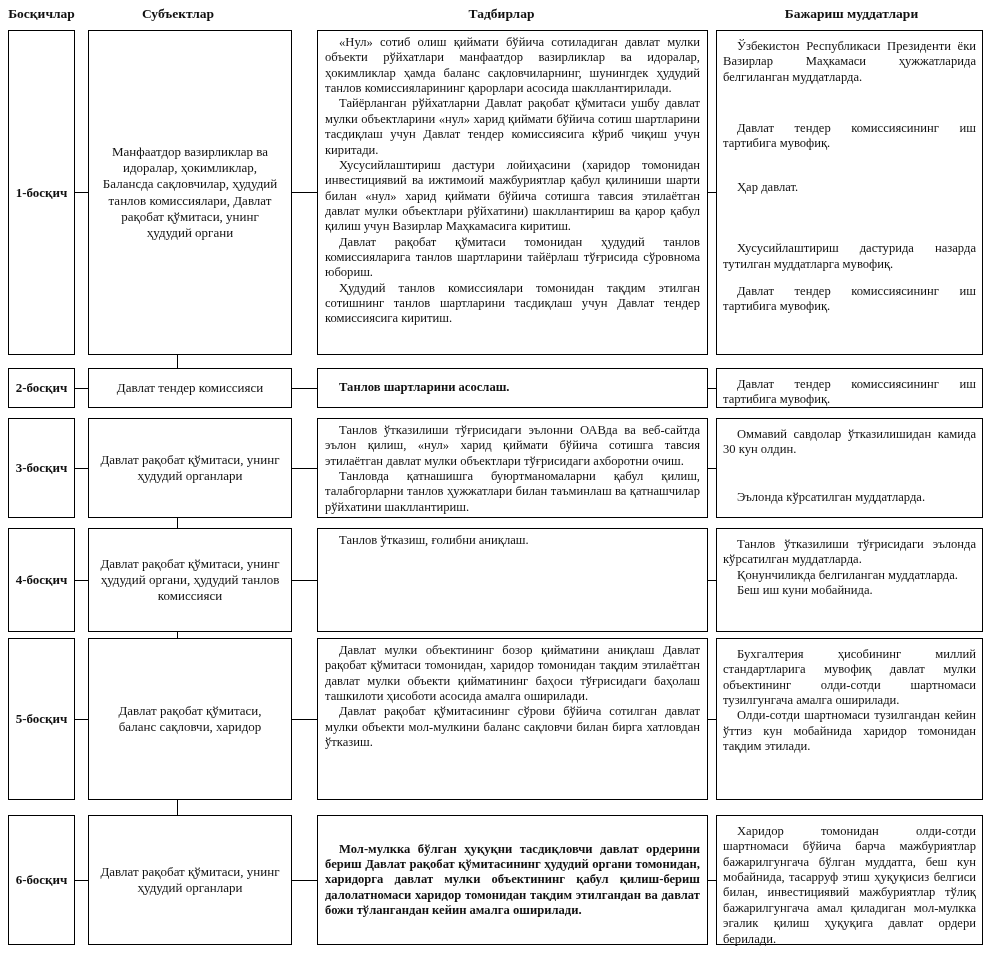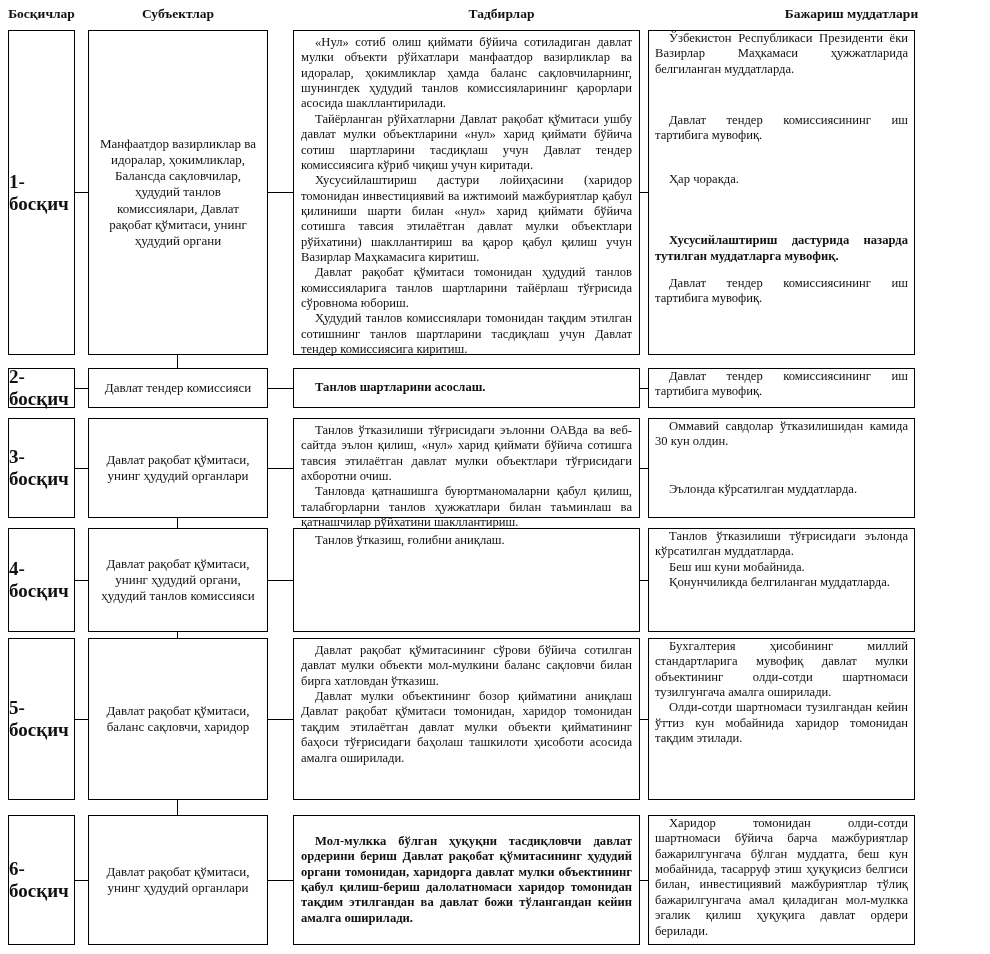--- a/index.html
+++ b/index.html
@@ -13,36 +13,36 @@
 
   
   .hdr-row { display:flex; margin-bottom:8px;align-items:flex-end; }
   .hdr-cell { font-weight:bold; font-size:13.5px; text-align:center; white-space:nowrap; overflow:visible; }
   .hw1 { width:67px; } .hw2 { width:180px; } .hw3 { width:417px; } .hw4 { width:267px; }
 
   
   .row { display:flex; align-items:stretch; }
   .cell { border:1px solid #000; background:#fff; }
   .c1 { width:67px; display:flex; align-items:center; justify-content:center;
-        font-weight:bold; font-size:19px; text-align:left; }
-  .c2 { width:180px; display:flex; align-items:center; justify-content:center;
+        font-weight:bold; font-size:13px; text-align:right; }
+  .c2 { width:204px; display:flex; align-items:center; justify-content:center;
         text-align:center; padding:4px 10px; font-size:13px; line-height:1.24; }
-  .c3 { width:347px; padding:4px 7px; font-size:12.6px; }
-  .c4 { width:267px; padding:0 6px; font-size:12.6px; }
+  .c3 { width:391px; padding:4px 7px; font-size:12.6px; }
+  .c4 { width:267px; padding:8px 6px; font-size:12.6px; }
   .v-center { display:flex; flex-direction:column; justify-content:center;font-weight:bold; }
 
   
   .hgap { align-self:center; border-top:1px solid #000; height:0; }
   .g1 { width:13px; } .g2 { width:25px; } .g3 { width:8px; }
   .vgap { position:relative; width:100%; }
   .vline { position:absolute; left:169px; top:0; bottom:0; width:1px; background:#000; }
 
   p.para { text-align:justify; text-indent:14px; line-height:1.22; }
   .mb36 { margin-bottom:36px; } .mb28 { margin-bottom:28px; }
-  .mb46 { margin-bottom:46px; } .mb12 { margin-bottom:12px;font-weight:bold; }
+  .mb46 { margin-bottom:46px; } .mb12 { margin-bottom:12px; }
   .mb32 { margin-bottom:32px; }
 </style>
 </head>
 <body>
 
 <div class="sheet">
 
   <div class="hdr-row">
     <div class="hdr-cell hw1">Босқичлар</div>
     <div class="g1"></div>
@@ -66,21 +66,21 @@
       <p class="para">«Нул» сотиб олиш қиймати бўйича сотиладиган давлат мулки объекти рўйхатлари манфаатдор вазирликлар ва идоралар, ҳокимликлар ҳамда баланс сақловчиларнинг, шунингдек ҳудудий танлов комиссияларининг қарорлари асосида шакллантирилади.</p>
       <p class="para">Тайёрланган рўйхатларни Давлат рақобат қўмитаси ушбу давлат мулки объектларини «нул» харид қиймати бўйича сотиш шартларини тасдиқлаш учун Давлат тендер комиссиясига кўриб чиқиш учун киритади.</p>
       <p class="para">Хусусийлаштириш дастури лойиҳасини (харидор томонидан инвестициявий ва ижтимоий мажбуриятлар қабул қилиниши шарти билан «нул» харид қиймати бўйича сотишга тавсия этилаётган давлат мулки объектлари рўйхатини) шакллантириш ва қарор қабул қилиш учун Вазирлар Маҳкамасига киритиш.</p>
       <p class="para">Давлат рақобат қўмитаси томонидан ҳудудий танлов комиссияларига танлов шартларини тайёрлаш тўғрисида сўровнома юбориш.</p>
       <p class="para">Ҳудудий танлов комиссиялари томонидан тақдим этилган сотишнинг танлов шартларини тасдиқлаш учун Давлат тендер комиссиясига киритиш.</p>
     </div>
     <div class="hgap g3"></div>
     <div class="cell c4">
       <p class="para mb36">Ўзбекистон Республикаси Президенти ёки Вазирлар Маҳкамаси ҳужжатларида белгиланган муддатларда.</p>
       <p class="para mb28">Давлат тендер комиссиясининг иш тартибига мувофиқ.</p>
-      <p class="para mb46">Ҳар чоракда.</p>
+      <p class="para mb46">Ҳар давлат.</p>
       <p class="para mb12">Хусусийлаштириш дастурида назарда тутилган муддатларга мувофиқ.</p>
       <p class="para">Давлат тендер комиссиясининг иш тартибига мувофиқ.</p>
     </div>
   </div>
 
   <div class="vgap" style="height:13px">
       <div class="vline"></div>
     </div>
 
   <div class="row" style="height:40px">
@@ -135,41 +135,41 @@
     <div class="cell c2">
         <span>Давлат рақобат қўмитаси, унинг ҳудудий органи, ҳудудий танлов комиссияси</span>
       </div>
     <div class="hgap g2"></div>
     <div class="cell c3">
       <p class="para">Танлов ўтказиш, ғолибни аниқлаш.</p>
     </div>
     <div class="hgap g3"></div>
     <div class="cell c4">
       <p class="para">Танлов ўтказилиши тўғрисидаги эълонда кўрсатилган муддатларда.</p>
+      <p class="para">Қонунчиликда белгиланган муддатларда.</p>
       <p class="para">Беш иш куни мобайнида.</p>
-      <p class="para">Қонунчиликда белгиланган муддатларда.</p>
     </div>
   </div>
 
   <div class="vgap" style="height:6px">
       <div class="vline"></div>
     </div>
 
   <div class="row" style="height:162px">
     <div class="cell c1">
         <span>5-босқич</span>
       </div>
     <div class="hgap g1"></div>
     <div class="cell c2">
         <span>Давлат рақобат қўмитаси, баланс сақловчи, харидор</span>
       </div>
     <div class="hgap g2"></div>
     <div class="cell c3">
+      <p class="para">Давлат мулки объектининг бозор қийматини аниқлаш Давлат рақобат қўмитаси томонидан, харидор томонидан тақдим этилаётган давлат мулки объекти қийматининг баҳоси тўғрисидаги баҳолаш ташкилоти ҳисоботи асосида амалга оширилади.</p>
       <p class="para">Давлат рақобат қўмитасининг сўрови бўйича сотилган давлат мулки объекти мол-мулкини баланс сақловчи билан бирга хатловдан ўтказиш.</p>
-      <p class="para">Давлат мулки объектининг бозор қийматини аниқлаш Давлат рақобат қўмитаси томонидан, харидор томонидан тақдим этилаётган давлат мулки объекти қийматининг баҳоси тўғрисидаги баҳолаш ташкилоти ҳисоботи асосида амалга оширилади.</p>
     </div>
     <div class="hgap g3"></div>
     <div class="cell c4">
       <p class="para">Бухгалтерия ҳисобининг миллий стандартларига мувофиқ давлат мулки объектининг олди-сотди шартномаси тузилгунгача амалга оширилади.</p>
       <p class="para">Олди-сотди шартномаси тузилгандан кейин ўттиз кун мобайнида харидор томонидан тақдим этилади.</p>
     </div>
   </div>
 
   <div class="vgap" style="height:15px">
       <div class="vline"></div>

